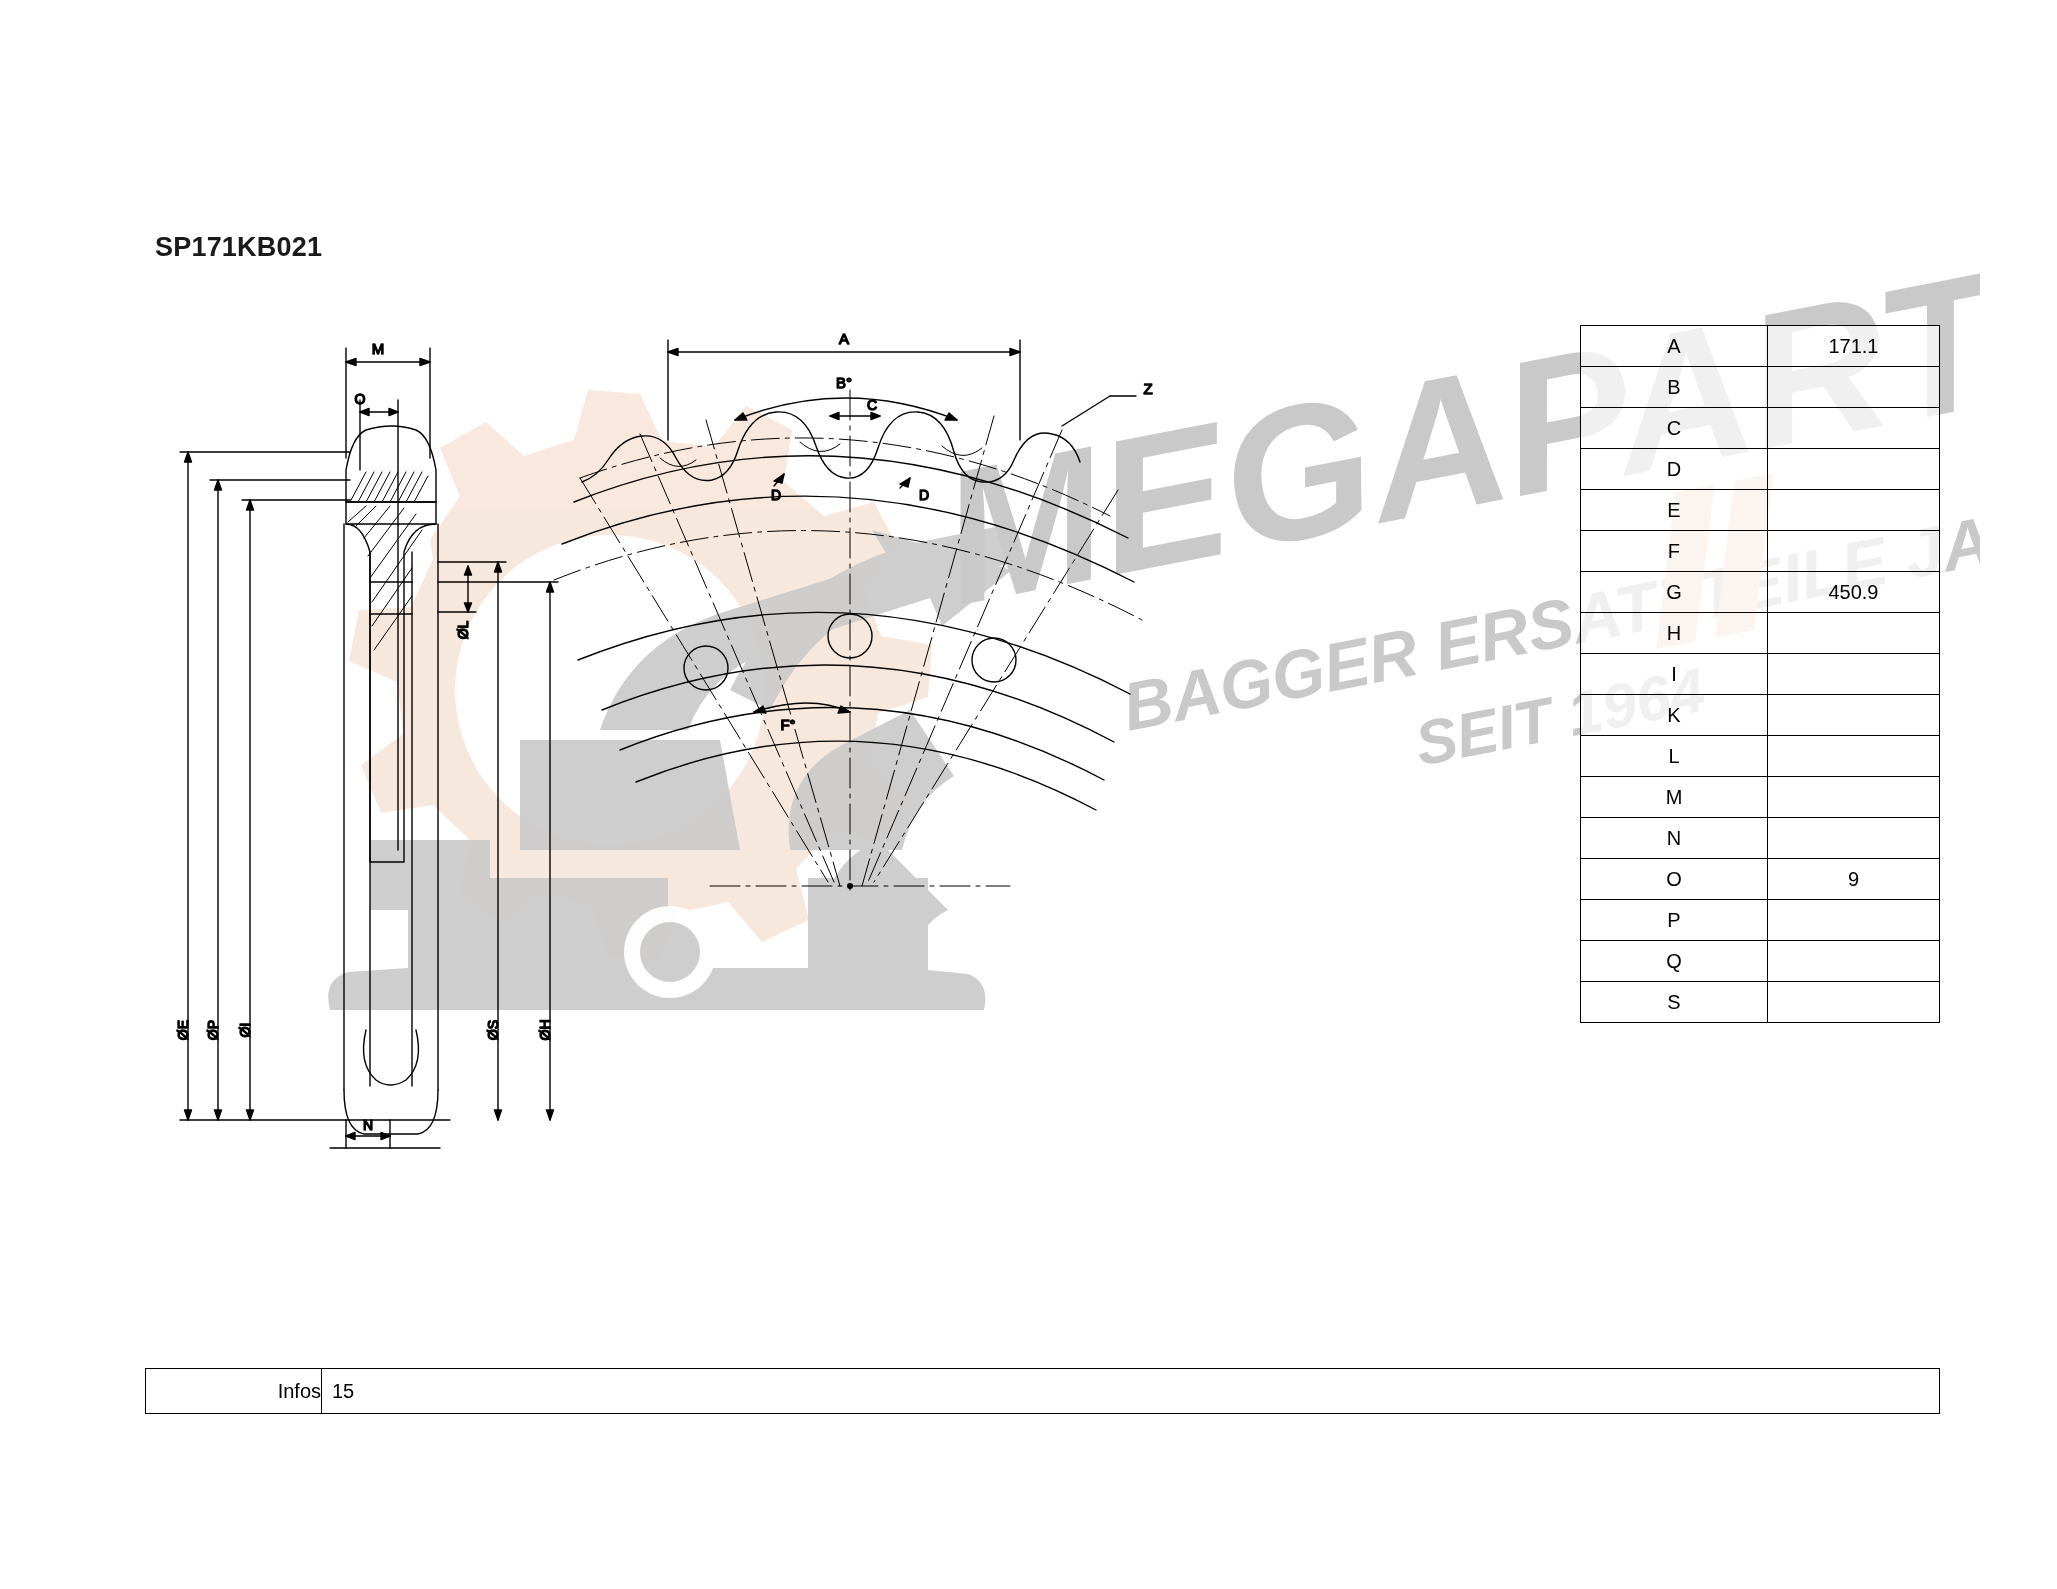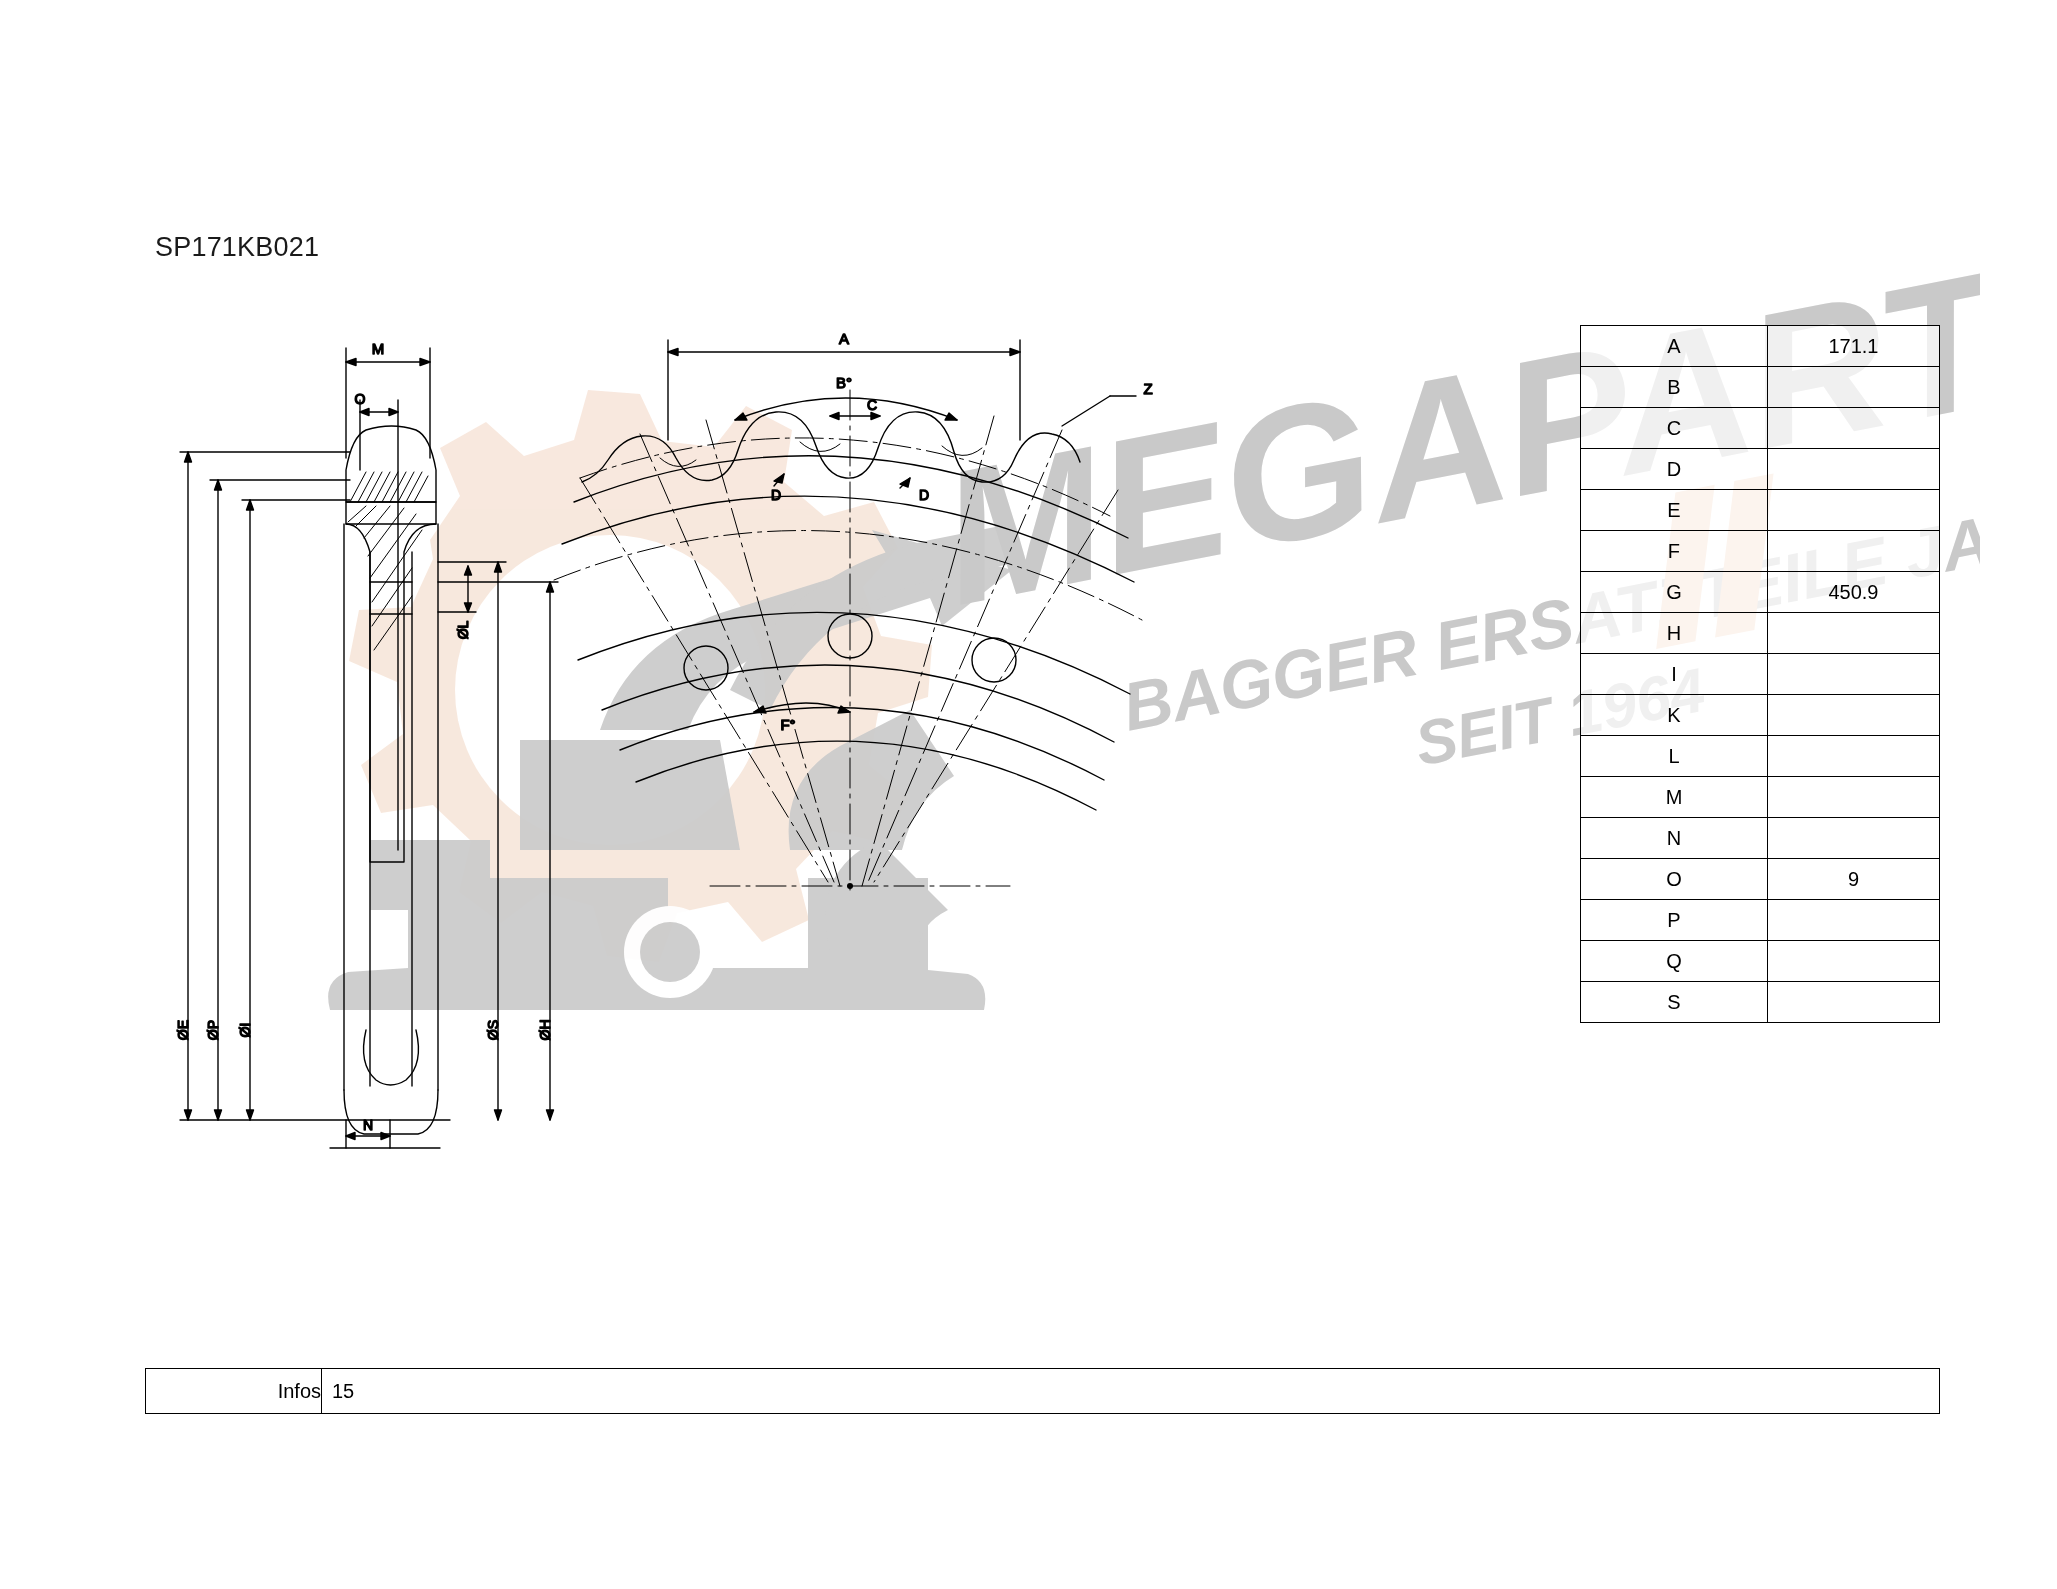--- a/index.html
+++ b/index.html
@@ -14,21 +14,21 @@
     font-family: "Liberation Sans", sans-serif;
     overflow: hidden;
   }
 
   
   #part-title {
     position: absolute;
     left: 155px;
     top: 232px;
     font-size: 27px;
-    font-weight: normal;
+    font-weight: bold;
     color: #1a1a1a;
     letter-spacing: 0.2px;
   }
 
   
   #watermark {
     position: absolute;
     left: 130px;
     top: 210px;
     width: 1850px;

